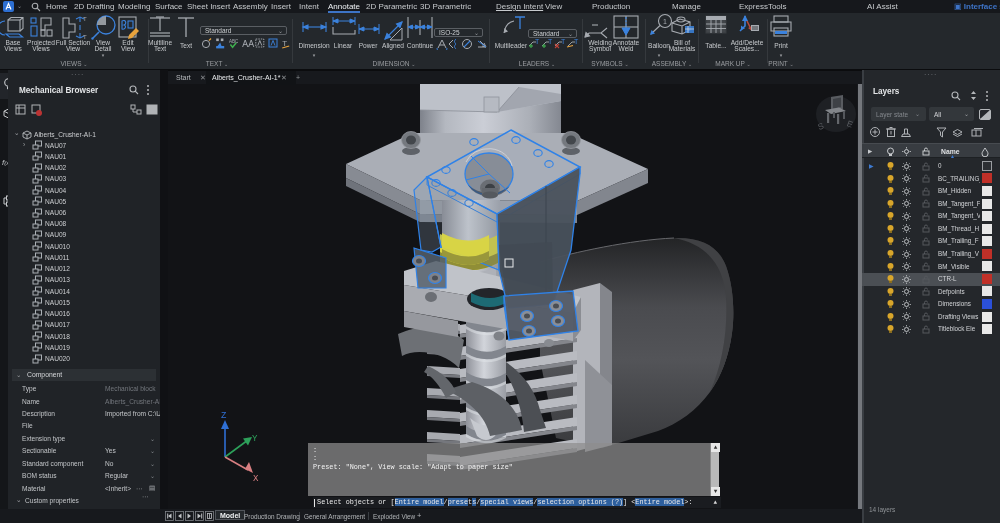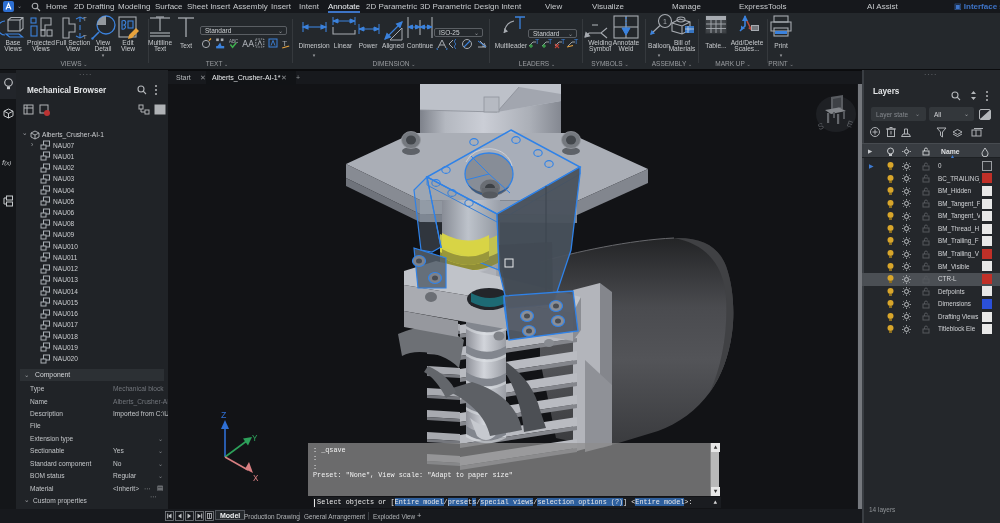--- a/index.html
+++ b/index.html
@@ -23,21 +23,21 @@
 
 
 #tabbar { left:168px; top:70px; width:694px; height:14px; background:#17191d; border-top:1px solid #0b0c0e; }
 .dtab { position:absolute; top:0; height:14px; font-size:7px; color:#b7babd; line-height:14px; }
 .dtab.act { color:#e9ebed; background:#111316; }
 
 
 #lstrip { left:0; top:70px; width:16px; height:453px; background:#141619; }
 
 
-#browser { left:16px; top:70px; width:152px; height:439px; background:#202327; color:#c9ccce; overflow:hidden; }
+#browser { left:8px; top:70px; width:152px; height:439px; background:#202327; color:#c9ccce; overflow:hidden; }
 .trow { position:absolute; font-size:6.6px; white-space:nowrap; color:#ccced1; }
 
 
 #layers { left:862px; top:70px; width:138px; height:453px; background:#24272b; color:#c9ccce; overflow:hidden; }
 .lname { font-size:6.3px; color:#d3d5d8; white-space:nowrap; width:42px; height:10px; overflow:hidden; }
 
 
 #statusbar { left:163px; top:509px; width:699px; height:14px; background:#17191d; }
 
 #vp { left:168px; top:84px; width:694px; height:425px; background:#121316; }
@@ -235,23 +235,23 @@
     <div class="mi" style="left:74px;">2D Drafting</div>
     <div class="mi" style="left:118px;">Modeling</div>
     <div class="mi" style="left:155px;">Surface</div>
     <div class="mi" style="left:187px;">Sheet Insert</div>
     <div class="mi" style="left:233px;">Assembly</div>
     <div class="mi" style="left:271px;">Insert</div>
     <div class="mi" style="left:299px;">Intent</div>
     <div class="mi active" style="left:328px;">Annotate</div>
     <div class="mi" style="left:366px;">2D Parametric</div>
     <div class="mi" style="left:420px;">3D Parametric</div>
-    <div class="mi" style="left:474px;">Design Intent</div>
+    <div class="mi" style="left:496px;text-decoration:underline;">Design Intent</div>
     <div class="mi" style="left:545px;">View</div>
-    <div class="mi" style="left:592px;">Visualize</div>
+    <div class="mi" style="left:592px;">Production</div>
     <div class="mi" style="left:672px;">Manage</div>
     <div class="mi" style="left:739px;">ExpressTools</div>
     <div class="mi" style="left:867px;">AI Assist</div>
     <div class="mi" style="left:954px;color:#3e74c8;">▣ <b>Interface s</b></div>
   </div>
 
   <div class="abs" id="ribbon">
     <div class="rsep" style="left:148px;"></div>
     <div class="rsep" style="left:292px;"></div>
     <div class="rsep" style="left:489px;"></div>
@@ -1132,21 +1132,20 @@
     <div class="abs" style="left:52px;top:1px;height:10px;padding:0 4px;border:1px solid #50545a;background:#24282c;font-size:7px;line-height:10px;color:#f0f2f4;font-weight:bold;">Model</div>
     <div class="abs" style="left:136px;top:3px;width:1px;height:8px;background:#3a3e43;"></div>
     <div class="abs" style="left:81px;top:3.5px;font-size:6.4px;color:#b2b5b8;">Production Drawing</div>
     <div class="abs" style="left:205px;top:3px;width:1px;height:8px;background:#3a3e43;"></div>
     <div class="abs" style="left:141px;top:3.5px;font-size:6.4px;color:#b2b5b8;">General Arrangement</div>
     <div class="abs" style="left:210px;top:3.5px;font-size:6.4px;color:#b2b5b8;">Exploded View</div>
     <div class="abs" style="left:254px;top:2px;font-size:7.5px;color:#b2b5b8;">+</div>
 </div>
 
   <div class="abs" id="cmdhist">
-    <div>: _qsave</div>
     <div>:</div>
     <div>:</div>
     <div>Preset: "None",  View scale: "Adapt to paper size"</div>
   <div style="position:absolute;right:0;top:0;width:9px;height:53px;background:#b9b9b9;border-left:1px solid #8a8a8a;">
       <div style="position:absolute;top:0;left:0;width:9px;height:9px;background:#e8e8e8;color:#333;font-size:6px;line-height:9px;text-align:center;">▲</div>
       <div style="position:absolute;bottom:0;left:0;width:9px;height:9px;background:#e8e8e8;color:#333;font-size:6px;line-height:9px;text-align:center;">▼</div>
     </div>
   </div>
   <div class="abs" id="cmdinput"><span style="position:absolute;left:1px;top:1.5px;width:1px;height:8px;background:#e8e8e8;"></span>&nbsp;Select objects or [<span class="opt">Entire model</span>/<span class="opt">prese</span>t<span class="opt">s</span>/<span class="opt">special views</span>/<span class="opt">selection options (?)</span>] &lt;<span class="opt">Entire model</span>&gt;:<span style="position:absolute;right:4px;top:0;color:#d8d8d8;font-size:6px;">▲</span></div>
 

